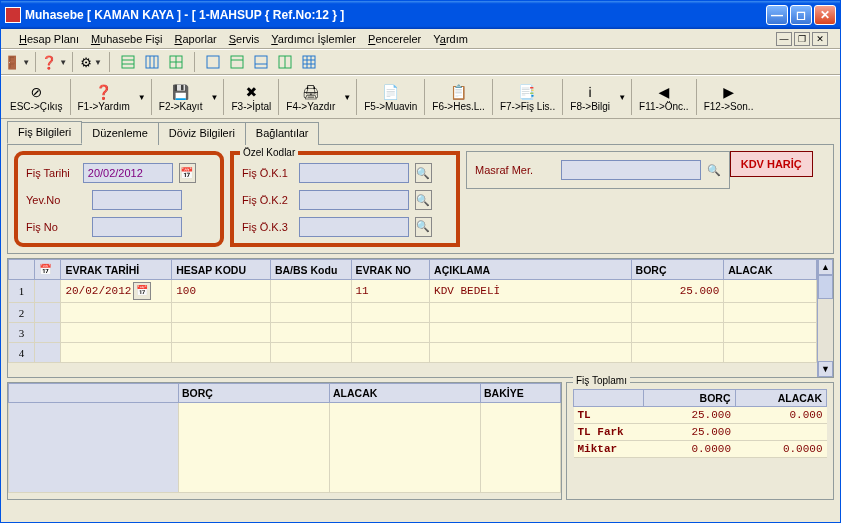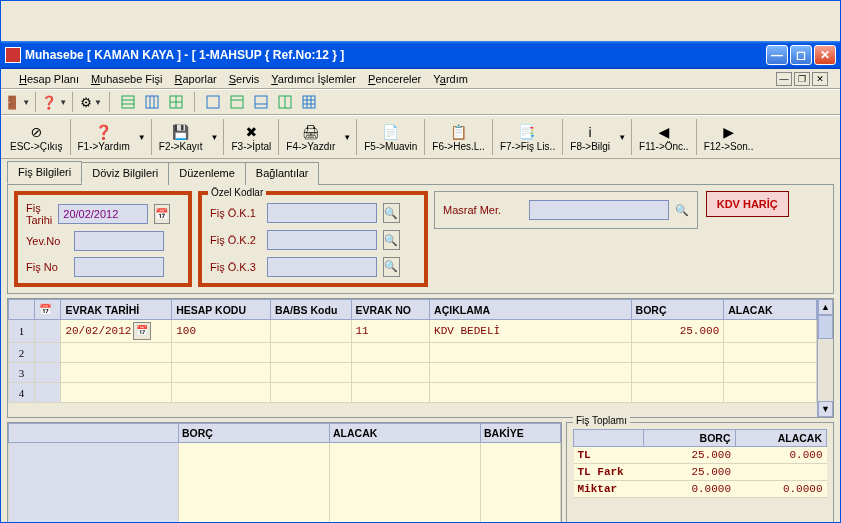--- a/index.html
+++ b/index.html
@@ -16,21 +16,20 @@
   
   .titlebar {
     height: 28px;
     background: linear-gradient(to bottom, #3c8cf0 0%, #0054e3 10%, #0054e3 90%, #003db7 100%);
     color: #fff;
     display: flex;
     align-items: center;
     padding: 0 4px;
     font-weight: bold;
     font-size: 12px;
-    margin-top: 40px;
   }
   .titlebar .icon { width:16px; height:16px; background:#c33; border:1px solid #fff; margin-right:4px; display:inline-block; }
   .titlebar .title { flex:1; }
   .winbtns { display:flex; gap:2px; }
   .winbtn {
     width: 22px; height: 20px;
     background: linear-gradient(#7eb6ff,#3b77d8);
     border: 1px solid #fff;
     border-radius: 3px;
     color:#fff; font-weight:bold; font-size:12px;
@@ -424,27 +423,27 @@
   <div class="tbwrap">
       <div class="tbbtn">
         <span class="ico">▶</span>
         <span class="lbl">F12-&gt;Son..</span>
       </div>
     </div>
 </div>
 
 <div class="tabrow">
   <div class="tab active">Fiş Bilgileri</div>
+  <div class="tab">Düzenleme</div>
   <div class="tab">Döviz Bilgileri</div>
-  <div class="tab">Düzenleme</div>
   <div class="tab">Bağlantılar</div>
 </div>
 
 <div class="panelhost">
-  <div class="group" style="width:178px;">
+  <div class="group" style="width:210px;border-radius:9px;">
     <div class="formrow">
       <label>Fiş Tarihi</label>
       <input class="input" style="color: rgb(128, 0, 128);" value="20/02/2012">
       <div class="picker">📅</div>
     </div>
     <div class="formrow">
       <label>Yev.No</label>
       <input class="input" value="" style="">
     </div>
     <div class="formrow">
@@ -463,21 +462,21 @@
       <label>Fiş Ö.K.2</label>
       <input class="input" style="width: 110px;" value="">
       <div class="picker">🔍</div>
     </div>
     <div class="formrow">
       <label>Fiş Ö.K.3</label>
       <input class="input" style="width: 110px;" value="">
       <div class="picker">🔍</div>
     </div>
   </div>
-  <div style="display:flex;gap:8px;align-items:flex-start;justify-content:space-between;">
+  <div style="display:flex;align-items:flex-start;justify-content:space-between;">
     <div class="masraf-wrap">
       <label>Masraf Mer.</label>
       <input class="input" value="" style="">
       <div class="picker">🔍</div>
     </div>
     <div class="kdv">KDV HARİÇ</div>
   </div>
 </div>
 
 <div class="gridwrap">

